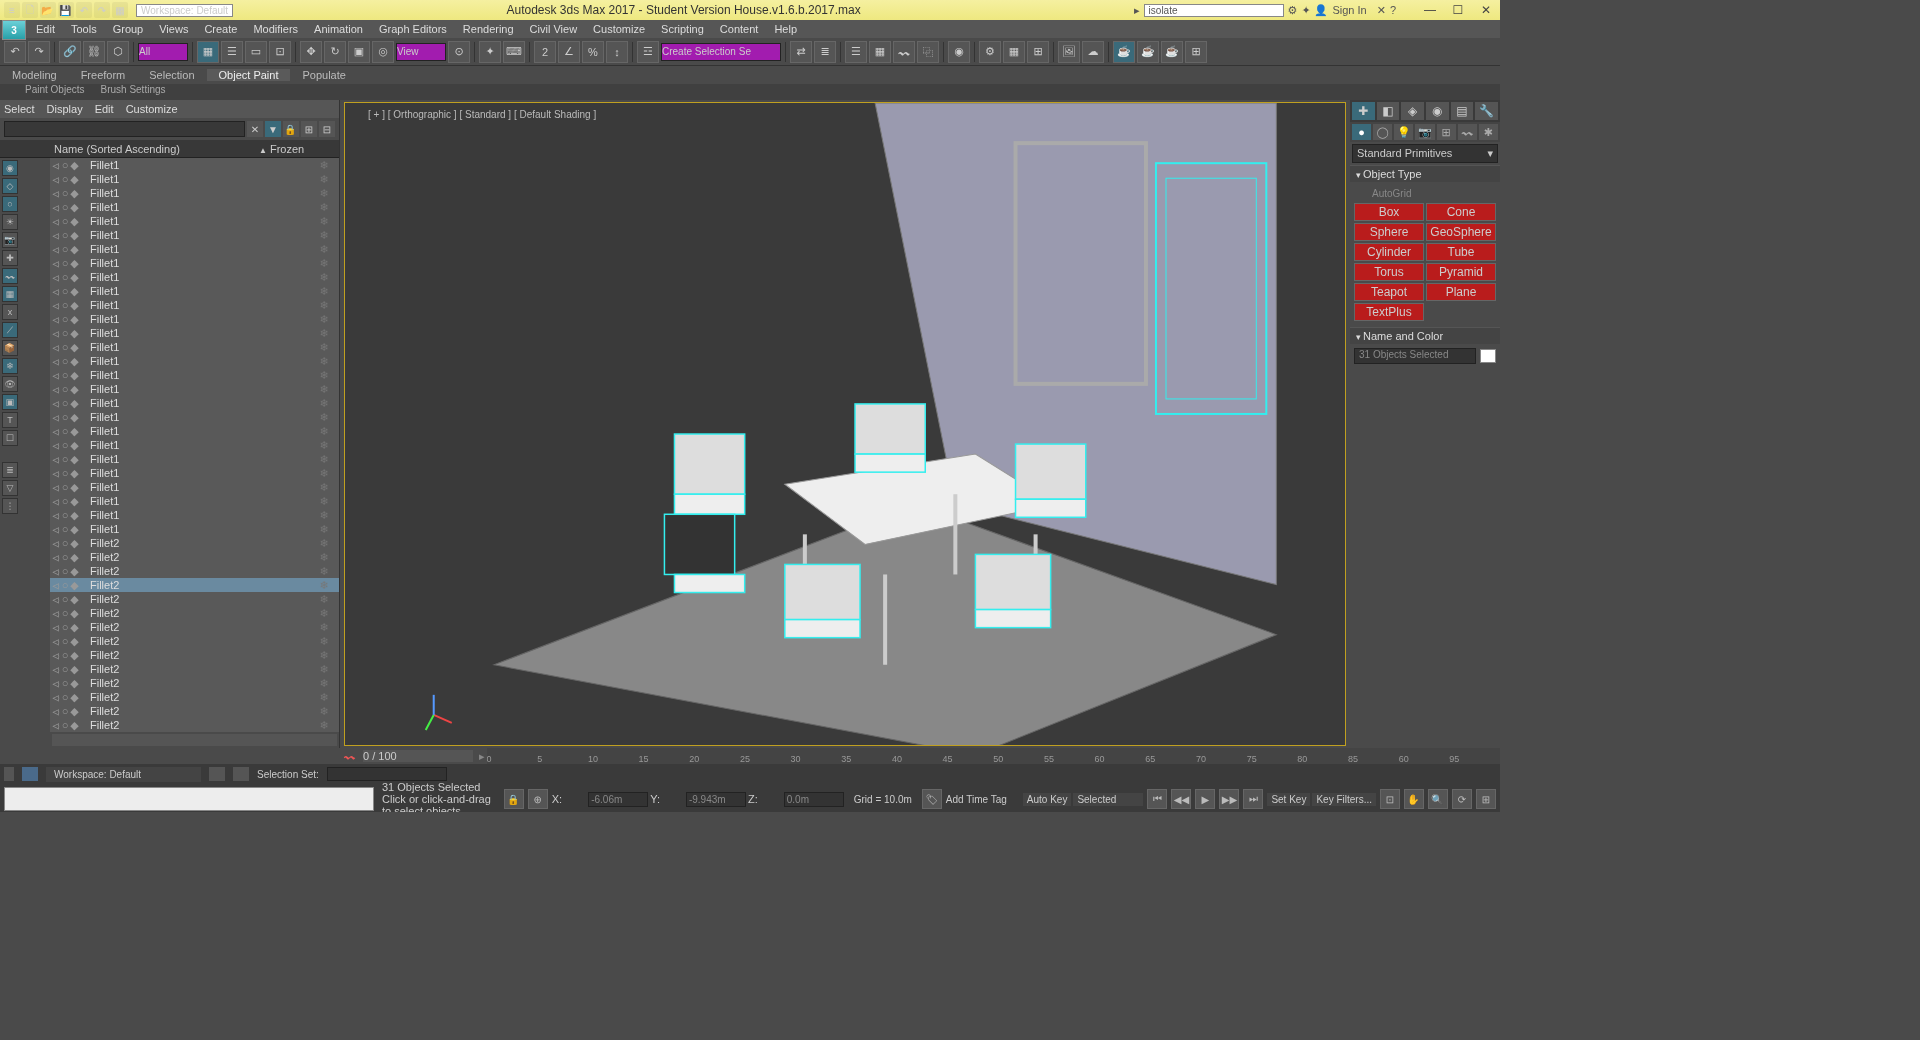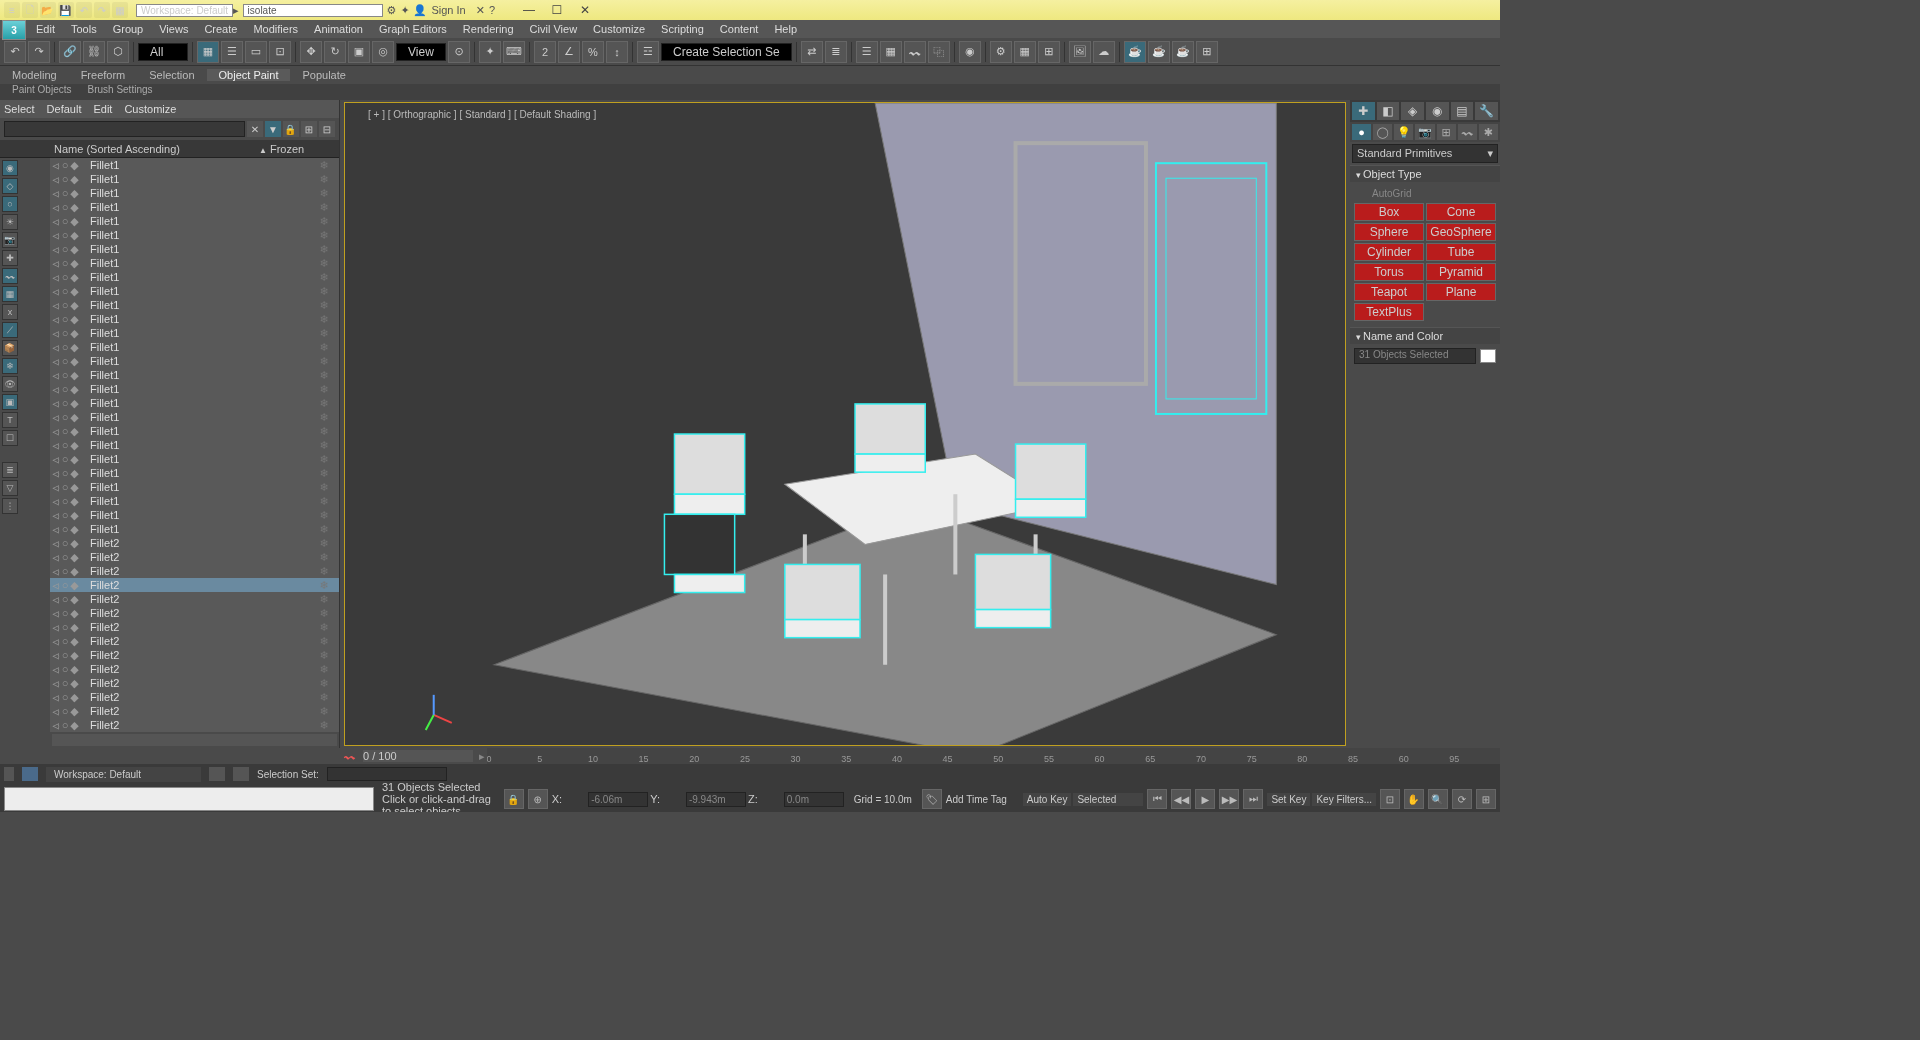--- a/index.html
+++ b/index.html
@@ -20,27 +20,27 @@
 .menubar { height: 18px; background: #565656; display: flex; align-items: center; padding-left: 28px; }
 .menubar .logo { position: absolute; left: 2px; top: 20px; width: 24px; height: 20px; background: linear-gradient(#6bd0d8, #28a0a8); border: 1px solid #888; display: flex; align-items: center; justify-content: center; font-weight: bold; color: #fff; font-size: 10px; cursor:pointer;}
 .menubar .logo::after{content:"3";}
 .menubar .item { padding: 0 8px; color: #ddd; cursor: pointer; font-size: 11px; }
 
 
 .maintb { height: 28px; background: #4a4a4a; border-bottom: 1px solid #333; display: flex; align-items: center; padding: 0 4px; gap: 2px; }
 .maintb .tbtn { width: 22px; height: 22px; background: #555; border: 1px solid #666; display: flex; align-items: center; justify-content: center; cursor: pointer; font-size:11px; color:#ccc;}
 .maintb .tbtn.active { background: #3a6a7a; }
 .maintb .sep { width: 1px; height: 20px; background: #333; margin: 0 2px; }
-.maintb .dd { background: #000000; border: 1px solid #222; color: #ccc; padding: 0 11px; height: 18px; cursor:pointer; font-size:12px; display:flex; align-items:center; min-width:50px;}
+.maintb .dd { background: #a21caf; border: 1px solid #222; color: #ccc; padding: 0 0; height: 18px; cursor:pointer; font-size:10px; display:flex; align-items:center; min-width:50px;}
 
 
 .ribbon { height: 18px; background: #4a4a4a; display: flex; align-items: center; }
 .ribbon .tab { padding: 0 12px; color: #bbb; cursor: pointer; font-size: 11px; }
 .ribbon .tab.active { background: #5a5a5a; color: #eee; }
-.ribbon2 { height: 16px; background: #404040; display: flex; padding-left:4px; }
+.ribbon2 { height: 16px; background: #404040; display: flex; padding-left:17px; }
 .ribbon2 .sub { padding: 0 8px; color: #aaa; font-size: 10px; cursor:pointer;}
 
 
 .mainarea { display: flex; height: 648px; background: #4a4a4a; }
 
 
 .explorer { width: 340px; background: #4a4a4a; display: flex; flex-direction: column; border-right: 1px solid #333; }
 .explorer .toolbar { height: 18px; background: #565656; display: flex; align-items: center; padding: 0 4px; gap: 12px; }
 .explorer .toolbar .t { color: #ddd; cursor: pointer; font-size: 11px; }
 .explorer .searchrow { height: 22px; background: #4a4a4a; display: flex; align-items: center; padding: 0 4px; gap: 2px; }
@@ -116,20 +116,21 @@
   <div class="qat">
     <div class="btn">≡</div>
     <div class="btn">🗋</div>
     <div class="btn">📂</div>
     <div class="btn">💾</div>
     <div class="btn">↶</div>
     <div class="btn">↷</div>
     <div class="btn">▦</div>
   </div>
   <div class="ws">Workspace: Default</div>
+  <div class="title">Autodesk 3ds Max 2017 - Student Version    House.v1.6.b.2017.max</div>
   <div class="right">
     <span style="color:#555">▸</span>
     <div class="search">isolate</div>
     <span style="cursor:pointer;color:#555">⚙</span>
     <span style="cursor:pointer;color:#555">✦</span>
     <span style="cursor:pointer;color:#555">👤</span>
     <span style="color:#555;cursor:pointer">Sign In</span>
     <span style="cursor:pointer;color:#555;margin-left:6px">✕</span>
     <span style="cursor:pointer;color:#555">?</span>
     <div class="winctl">
@@ -211,21 +212,21 @@
 <div class="ribbon2" id="ribbonsub">
     <div class="sub">Paint Objects</div>
     <div class="sub">Brush Settings</div>
   </div>
 
 <div class="mainarea">
 
   <div class="explorer">
     <div class="toolbar" id="exmenu">
         <span class="t">Select</span>
-        <span class="t">Default</span>
+        <span class="t">Display</span>
         <span class="t">Edit</span>
         <span class="t">Customize</span>
       </div>
     <div class="searchrow">
       <div class="inp"></div>
       <div class="ibtn">✕</div>
       <div class="ibtn" style="background:#3a6a7a">▼</div>
       <div class="ibtn">🔒</div>
       <div class="ibtn">⊞</div>
       <div class="ibtn">⊟</div>

